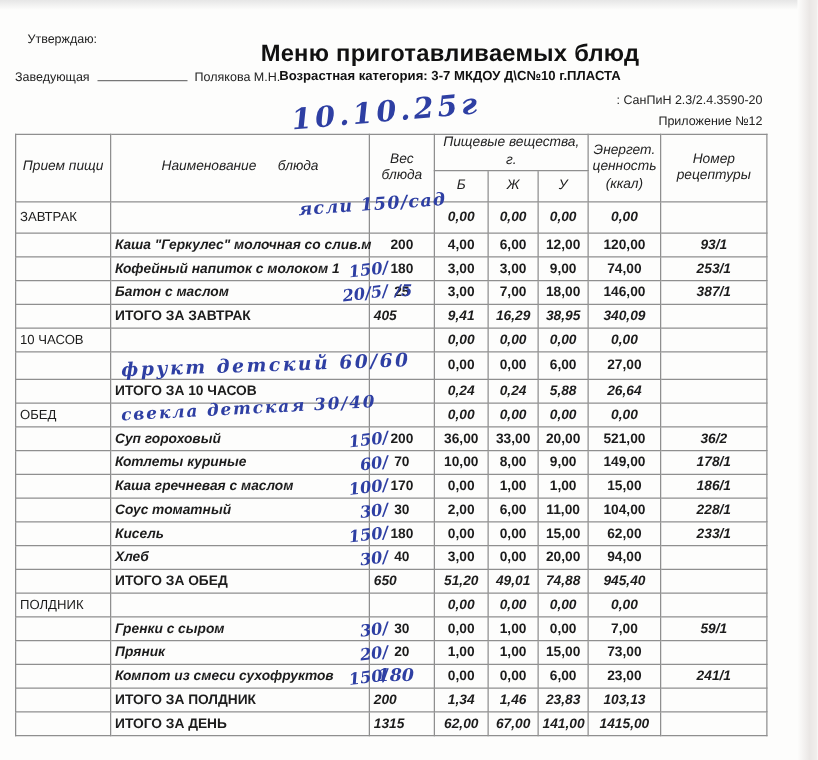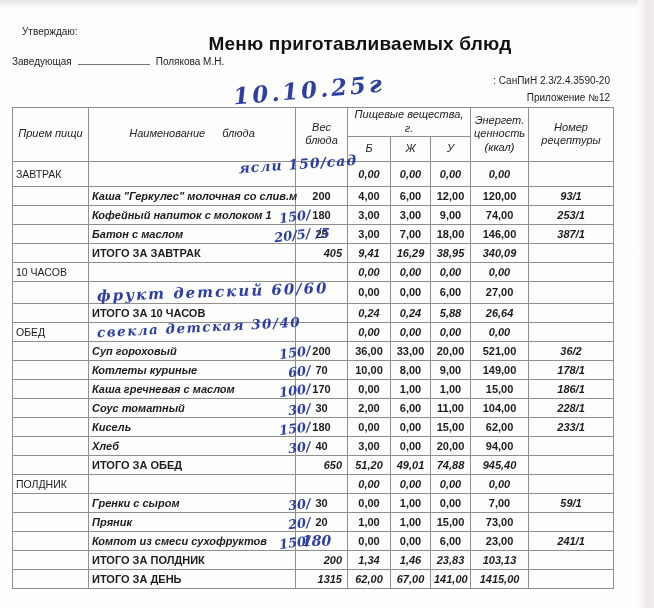--- a/index.html
+++ b/index.html
@@ -26,21 +26,21 @@
   tbody tr{height:19px;margin-left:36px;}
   tbody tr.r1{height:25px;}
   tbody tr.r7{height:22px;}
   td{font-size:11px;color:#1c1c1c;position:relative;}
   td.meal{font-size:10.5px;padding-left:4px;white-space:nowrap;}
   td.name{font-style:italic;font-weight:600;padding-left:9px;white-space:nowrap;}
   td.name.total{font-style:normal;font-weight:700;}
   td.num{text-align:center;font-weight:700;white-space:nowrap;}
   td.wt{text-align:center;font-weight:700;white-space:nowrap;}
   tr.kind-total td.num,tr.kind-total td.wt,tr.kind-zero td.num{font-style:italic;}
-  tr.kind-total td.wt{text-align:right;padding-right:5px;}
+  tr.kind-total td.wt{text-align:left;padding-right:5px;}
   td.recipe{text-align:center;font-style:italic;font-weight:700;}
   .hw{position:absolute;right:-16px;bottom:0;font-size:13px;white-space:nowrap;transform:rotate(-7deg);color:#2e3fa3;font-family:"DejaVu Serif",serif;font-style:italic;font-weight:600;pointer-events:none;z-index:3;}
   tbody tr.r1 .hw{left:150px;right:auto;top:-6px;font-size:14px;letter-spacing:1px;transform:rotate(-4deg);}
   tbody tr.r7 .hw{left:8px;right:auto;top:1px;font-size:15px;letter-spacing:2px;transform:rotate(-2deg);}
   tbody tr.r9 .hw{left:8px;right:auto;top:-4px;font-size:13.5px;letter-spacing:1.5px;transform:rotate(-3deg);}
   .hw-w{position:absolute;left:20px;top:1px;font-size:13px;color:#2e3fa3;font-family:"DejaVu Serif",serif;font-style:italic;font-weight:600;z-index:3;}
   tr.r20 .hw-w{left:6px;font-size:14px;}
 </style>
 </head>
 <body>
@@ -48,20 +48,21 @@
 <div class="page">
   <div class="scan-top"></div>
   <div class="scan-right"></div>
 
   <div class="approve">Утверждаю:</div>
   <div class="head-line">
     <span>Заведующая</span><span class="sig-underline"></span><span>Полякова М.Н.</span>
   </div>
 
   <div class="title">Меню приготавливаемых блюд</div>
+  <div class="subtitle">Возрастная категория: 3-7 МКДОУ Д\С№10 г.ПЛАСТА</div>
   <div class="appendix">Приложение №12</div>
   <div class="sanpin">: СанПиН 2.3/2.4.3590-20</div>
   <div class="hw-date">10.10.25г</div>
 
   <table class="menu">
     <colgroup>
       <col style="width:76px">
         <col style="width:207px">
         <col style="width:52px">
       <col style="width:43px">

